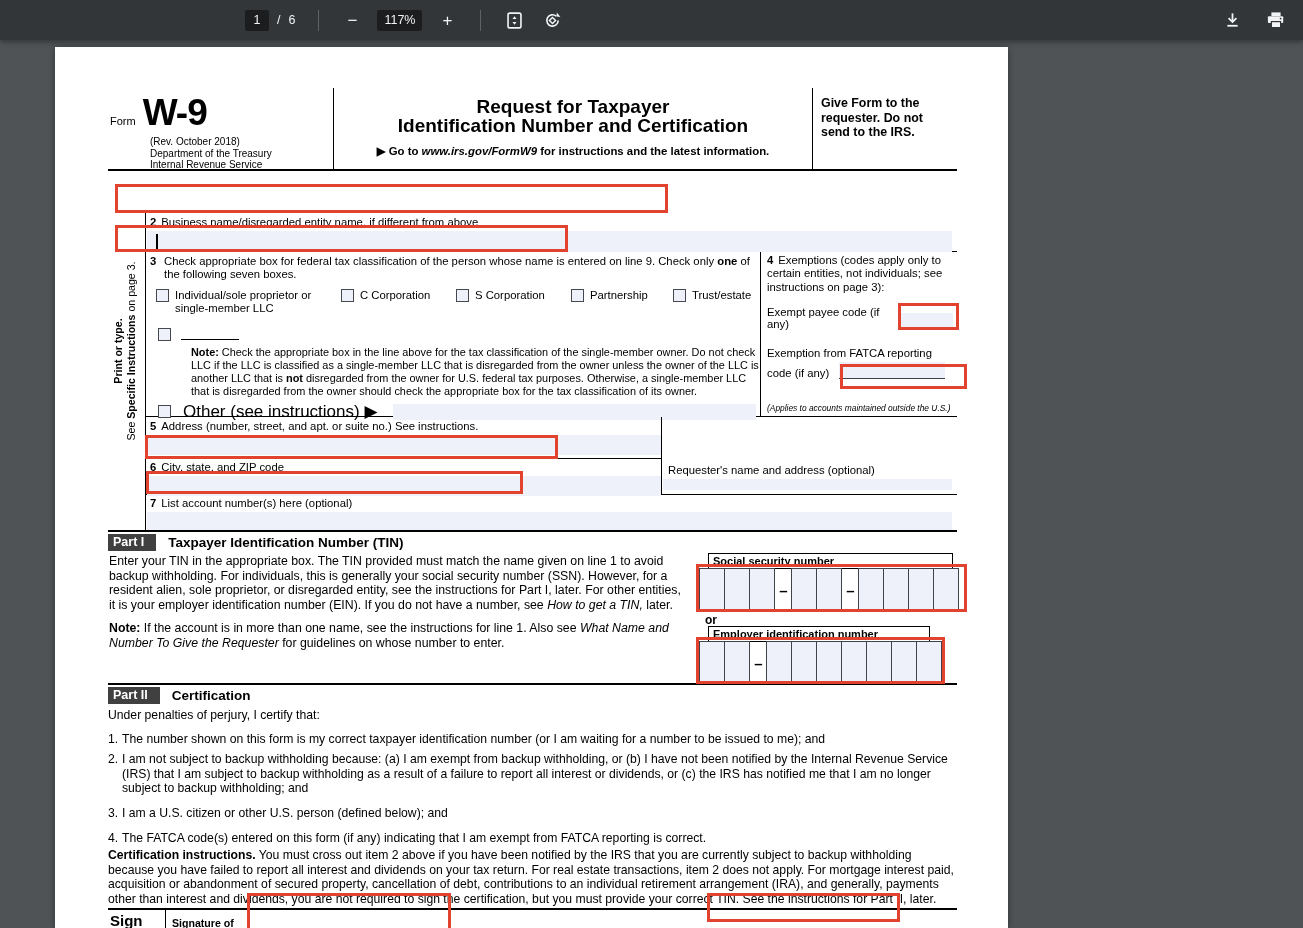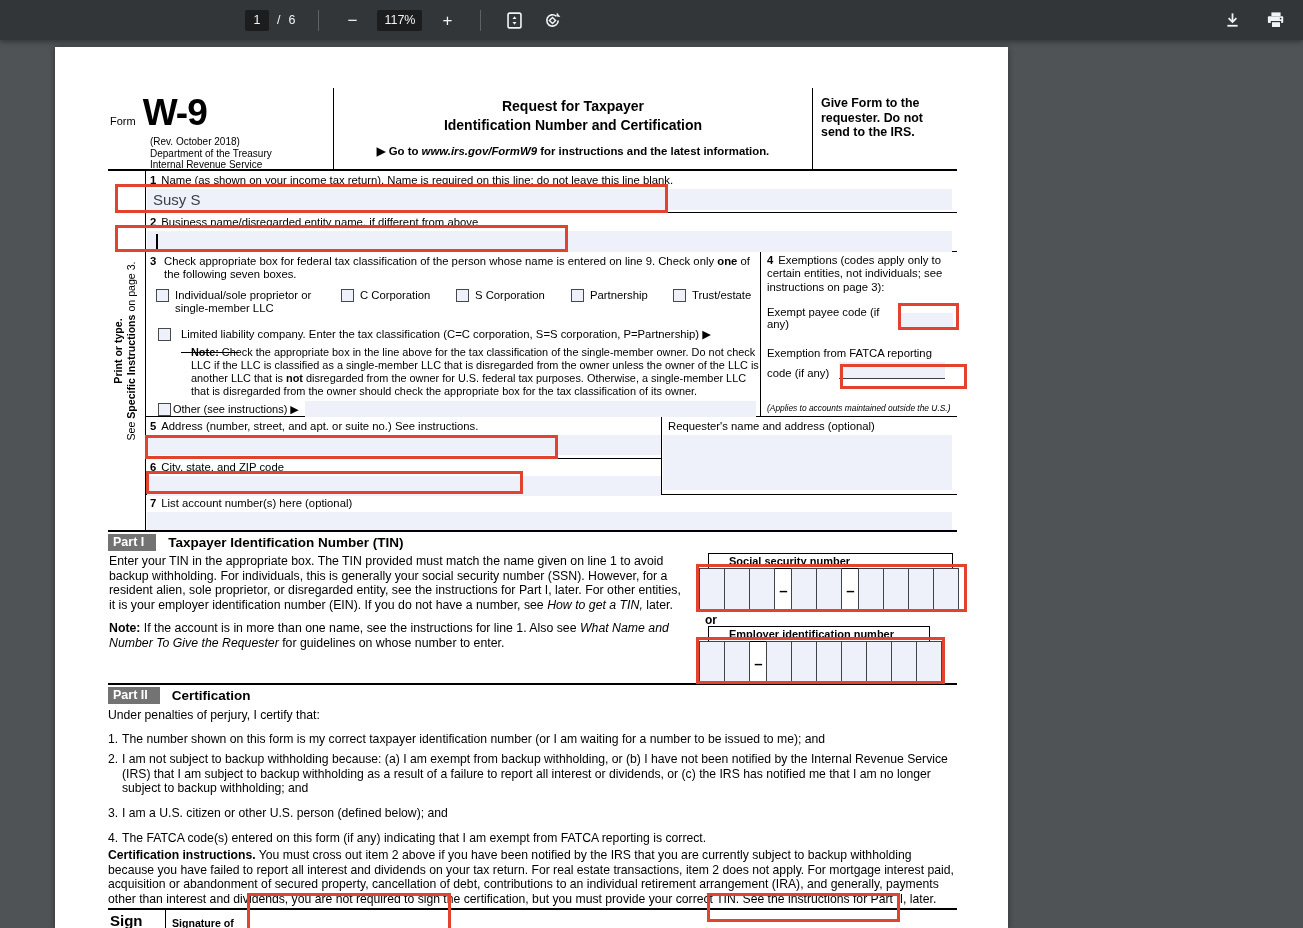--- a/index.html
+++ b/index.html
@@ -50,21 +50,21 @@
   .sec{position:absolute;left:0;right:0;}
   .bl{border-left:1px solid #000;left:37px;}
   
   .hdr{top:0;height:83px;display:flex;border-bottom:2px solid #000;}
   .hdr-left{width:225px;padding:4px 4px 0 2px;}
   .hdr-mid{width:480px;border-left:1px solid #000;border-right:1px solid #000;text-align:center;padding-top:9px;}
   .hdr-right{flex:1;padding:8px 4px 0 8px;}
   .form-word{font-size:11px;}
   .form-number{font-size:37px;font-weight:bold;letter-spacing:-1px;margin-left:7px;}
   .hdr-small{font-size:10px;line-height:11.5px;margin-left:40px;}
-  .hdr-title{font-size:14px;font-weight:bold;line-height:19px;}
+  .hdr-title{font-size:19px;font-weight:bold;line-height:19px;}
   .goto{font-weight:bold;font-size:11.4px;margin-top:9px;}
   .give-form{font-weight:bold;font-size:12.4px;line-height:14.6px;}
   
   .lbl{font-size:11.3px;line-height:13px;padding:3px 0 0 4px;}
   .num{font-weight:bold;margin-right:5px;}
   .field{
     background:var(--field-blue);height:21px;margin:2px 5px 0 1px;
     font-size:15px;color:#3c4147;padding:2px 0 0 6px;
   }
   .caret{display:inline-block;width:1.5px;height:16px;background:#000;margin-left:3px;margin-top:1px;}
@@ -75,48 +75,48 @@
   .l34-left{width:615px;border-right:1px solid #000;position:relative;}
   .l34-right{flex:1;position:relative;padding:2px 4px 0 6px;}
   .lbl3{position:relative;padding-left:18px;width:610px;font-size:11.3px;line-height:13px;margin-top:3px;}
   .lbl3 .num{position:absolute;left:4px;}
   .cbrow{position:absolute;top:37px;left:0;right:0;height:42px;}
   .cb-item{position:absolute;display:flex;gap:6px;font-size:11.3px;line-height:13px;}
   .cb{width:13px;height:13px;border:1px solid #45484f;background:var(--field-blue);flex:0 0 13px;}
   .llcrow{position:absolute;top:76px;left:12px;display:flex;gap:10px;font-size:11.3px;align-items:flex-start;}
   .blank-line{display:inline-block;width:58px;border-bottom:1px solid #000;height:12px;}
   .note3{position:absolute;top:94px;left:45px;width:568px;font-size:10.9px;line-height:13px;}
-  .otherrow{position:absolute;top:149px;left:12px;right:4px;display:flex;gap:2px;font-size:11px;align-items:center;}
+  .otherrow{position:absolute;top:149px;left:12px;right:4px;display:flex;gap:12px;font-size:17px;align-items:center;}
   .other-strip{flex:1;height:16px;background:var(--field-blue);margin-left:4px;}
   .lbl4{font-size:11.3px;line-height:13.4px;}
   .exempt-row{margin-top:12px;display:flex;align-items:flex-end;font-size:11.3px;}
   .mini-blank{width:56px;height:17px;background:var(--field-blue);border-bottom:1.5px solid #3c3f46;margin-left:4px;}
   .fatca-l1{margin-top:17px;font-size:11.3px;}
   .fatca-row{margin-top:3px;display:flex;align-items:flex-end;font-size:11.3px;}
   .fatca-blank{width:106px;height:17px;background:var(--field-blue);border-bottom:1.5px solid #3c3f46;margin-left:10px;}
   .applies{position:absolute;bottom:3px;left:6px;font-style:italic;font-size:8.4px;}
   .l56{top:329px;height:78px;border-bottom:1px solid #000;display:flex;}
   .l56-left{width:515px;}
   .row5{height:42px;border-bottom:1px solid #000;}
   .row5 .field,.row6 .field{height:20px;margin-right:0;font-size:13px;}
   .row6{height:28px;}
   .req-cell{flex:1;border-left:1px solid #000;display:flex;flex-direction:column;}
-  .req-label{font-size:11.3px;padding:3px 0 0 6px;}
+  .req-label{font-size:11.3px;padding:3px 0 0 6px;margin-top:44px;}
   .req-area{flex:1;background:var(--field-blue);margin:3px 5px 4px 1px;}
   .l7{top:407px;height:35px;}
   .l7 .field{height:19px;}
   
   .p1{top:442px;height:153px;border-top:2px solid #000;}
   .badge-row{display:flex;align-items:center;gap:12px;padding-top:2px;}
-  .badge{background:#737373;color:#fff;font-weight:bold;font-size:12.5px;padding:1px 12px 2px 5px;}
+  .badge{background:#404040;color:#fff;font-weight:bold;font-size:12.5px;padding:1px 12px 2px 5px;}
   .part-title{font-weight:bold;font-size:13.5px;}
   .p1-text{position:absolute;left:1px;top:22px;width:578px;font-size:12.3px;line-height:14.7px;}
   .p1-note{margin-top:8px;}
   .tin{position:absolute;left:588px;top:0;right:0;bottom:0;}
-  .tin-label-box{position:absolute;left:12px;border:1px solid #000;font-weight:bold;font-size:11px;padding:1px 20px;background:#fff;}
+  .tin-label-box{position:absolute;left:12px;border:1px solid #000;font-weight:bold;font-size:11px;padding:1px 4px;background:#fff;}
   .ssn-lb{top:21px;width:245px;}
   .ein-lb{top:94px;width:222px;}
   .cells{position:absolute;left:4px;display:flex;align-items:center;height:44px;}
   .ssn-cells{top:36px;}
   .ein-cells{top:109px;}
   .cell{width:26px;height:44px;border:1px solid #3f434a;background:var(--field-blue);margin-left:-1px;}
   .dash{width:17px;text-align:center;font-weight:bold;font-size:15px;}
   .or{position:absolute;left:9px;top:81px;font-weight:bold;font-size:12px;}
   
   .p2{top:595px;height:201px;border-top:2px solid #000;font-size:12.2px;}
@@ -228,28 +228,20 @@
             <span>Go to</span>
             <i>www.irs.gov/FormW9</i>
             <span>for instructions and the latest information.</span>
           </div>
         </div>
         <div class="hdr-right">
           <div class="give-form">Give Form to the requester. Do not send to the IRS.</div>
         </div>
       </div>
 
-      <div class="sec bl l1">
-        <div class="lbl">
-          <span class="num">1</span><span>Name (as shown on your income tax return). Name is required on this line; do not leave this line blank.</span>
-        </div>
-        <div class="field">
-          <span>Susy S</span>
-        </div>
-      </div>
 
       <div class="sec bl l2">
         <div class="lbl">
           <span class="num">2</span><span>Business name/disregarded entity name, if different from above</span>
         </div>
         <div class="field">
           <span class="caret"></span>
         </div>
       </div>
 
@@ -279,21 +271,20 @@
               <span>Partnership</span>
             </div>
             <div class="cb-item" style="left:527px;">
               <span class="cb"></span>
               <span>Trust/estate</span>
             </div>
           </div>
           <div class="llcrow">
             <span class="cb"></span>
             <span>
-              <span>Limited liability company. Enter the tax classification (C=C corporation, S=S corporation, P=Partnership) ▶</span>
               <span class="blank-line"></span>
             </span>
           </div>
           <div class="note3">
             <b>Note:</b>
             <span>Check the appropriate box in the line above for the tax classification of the single-member owner.  Do not check LLC if the LLC is classified as a single-member LLC that is disregarded from the owner unless the owner of the LLC is another LLC that is</span>
             <b>not</b>
             <span>disregarded from the owner for U.S. federal tax purposes. Otherwise, a single-member LLC that is disregarded from the owner should check the appropriate box for the tax classification of its owner.</span>
           </div>
           <div class="otherrow">

